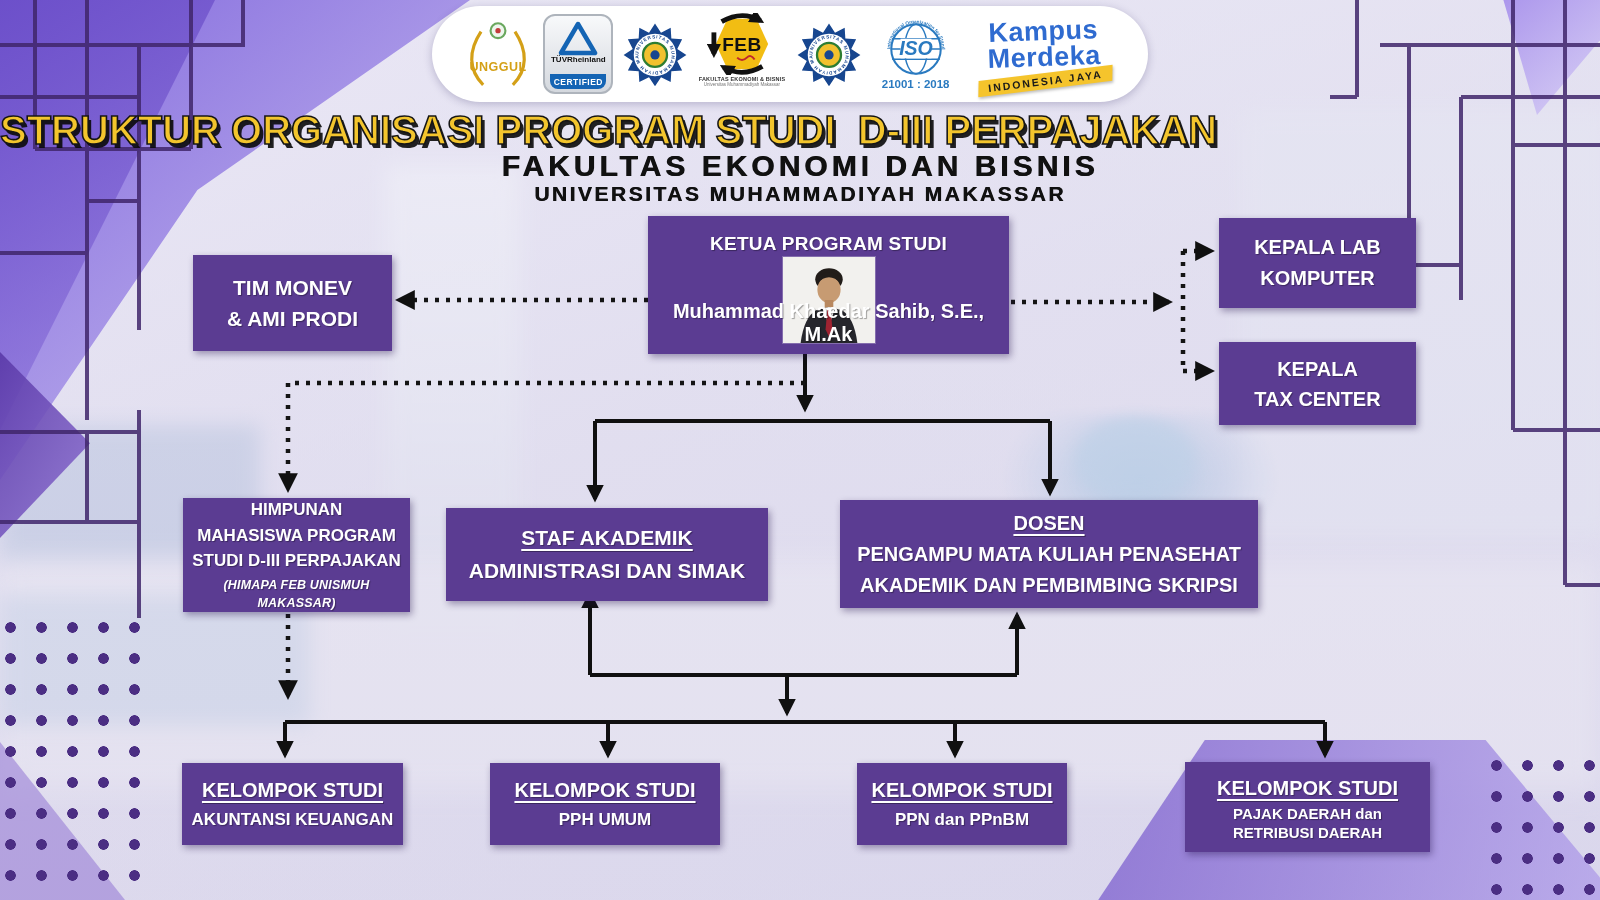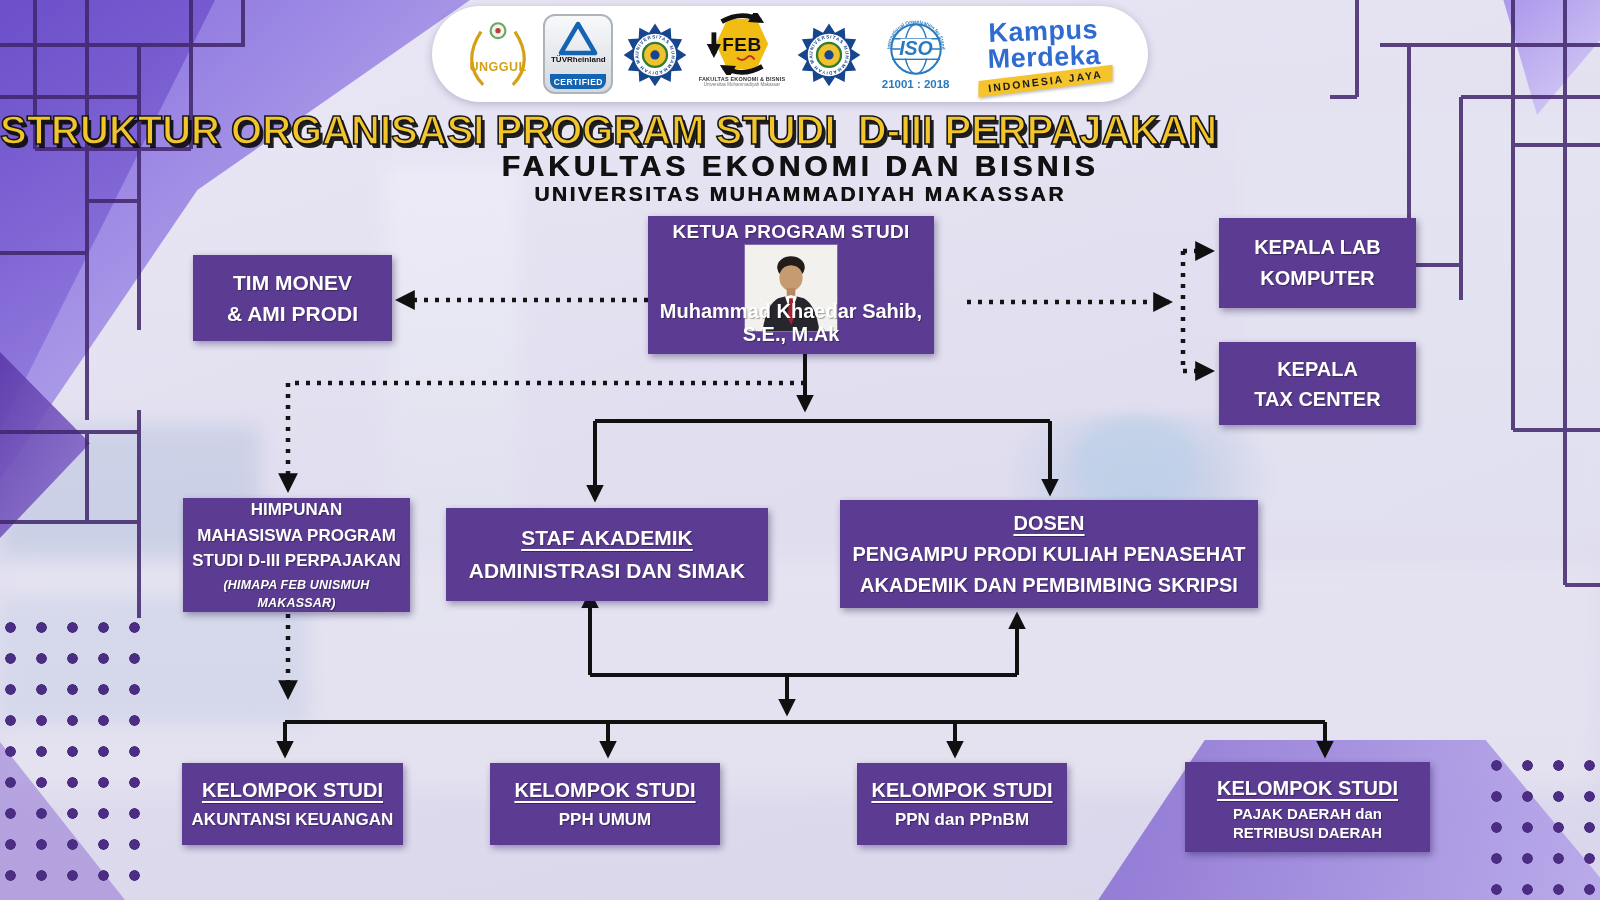--- a/index.html
+++ b/index.html
@@ -87,26 +87,26 @@
   .title-sub2 { position:absolute; left:0; top:182px; width:1600px; text-align:center;
                 font-size:21px; font-weight:bold; color:#111; letter-spacing:2.5px;
                 text-shadow:.5px 0 #111; }
 
   
   .obox { position:absolute; background:#5b3c92; color:#fff; font-weight:bold; text-align:center;
           display:flex; flex-direction:column; justify-content:center; align-items:center;
           box-shadow:2px 3px 7px rgba(35,18,75,.4); text-shadow:1px 1px 1px rgba(0,0,0,.35); }
   .u { text-decoration:underline; text-underline-offset:4px; text-decoration-thickness:2px; }
 
-  .bx-ketua { left:648px; top:216px; width:286px; height:138px; justify-content:flex-start; padding-top:5px; }
+  .bx-ketua { left:648px; top:216px; width:361px; height:138px; justify-content:flex-start; padding-top:17px; }
   .bx-ketua .kt { font-size:19px; letter-spacing:.3px; }
   .bx-ketua .photo { width:92px; height:86px; margin-top:2px; background:#f2f1ee; box-shadow:0 0 0 1px rgba(255,255,255,.25); }
   .bx-ketua .kname { position:absolute; bottom:8px; width:100%; font-size:20px; }
 
-  .bx-tim   { left:193px; top:255px; width:199px; height:86px; font-size:21px; line-height:1.5; }
+  .bx-tim   { left:193px; top:255px; width:199px; height:96px; font-size:21px; line-height:1.5; }
   .bx-klab  { left:1219px; top:218px; width:197px; height:90px; font-size:20px; line-height:1.55; }
   .bx-ktax  { left:1219px; top:342px; width:197px; height:83px; font-size:20px; line-height:1.5; }
   .bx-him   { left:183px; top:498px; width:227px; height:114px; font-size:17px; line-height:1.5; }
   .bx-him .small { font-size:12.5px; margin-top:2px; letter-spacing:.2px;font-style:italic; }
   .bx-staf  { left:446px; top:508px; width:322px; height:93px; font-size:21px; line-height:1.55; }
   .bx-dosen { left:840px; top:500px; width:418px; height:108px; font-size:20px; line-height:1.55;text-align:right; }
   .bx-k     { height:82px; font-size:20px; line-height:1.6; }
   .bx-k .sub { font-size:17px; }
   .bx-k1 { left:182px; top:763px; width:221px; }
   .bx-k2 { left:490px; top:763px; width:230px; }
@@ -310,21 +310,21 @@
     <div class="small">(HIMAPA FEB UNISMUH MAKASSAR)</div>
   </div>
 
   <div class="obox bx-staf">
     <div class="u">STAF AKADEMIK</div>
     <div>ADMINISTRASI DAN SIMAK</div>
   </div>
 
   <div class="obox bx-dosen">
     <div class="u">DOSEN</div>
-    <div>PENGAMPU PRODI KULIAH PENASEHAT</div>
+    <div>PENGAMPU MATA KULIAH PENASEHAT</div>
     <div>AKADEMIK DAN PEMBIMBING SKRIPSI</div>
   </div>
 
   <div class="obox bx-k bx-k1">
     <div class="u">KELOMPOK STUDI</div>
     <div class="sub">AKUNTANSI KEUANGAN</div>
   </div>
 
   <div class="obox bx-k bx-k2">
     <div class="u">KELOMPOK STUDI</div>

